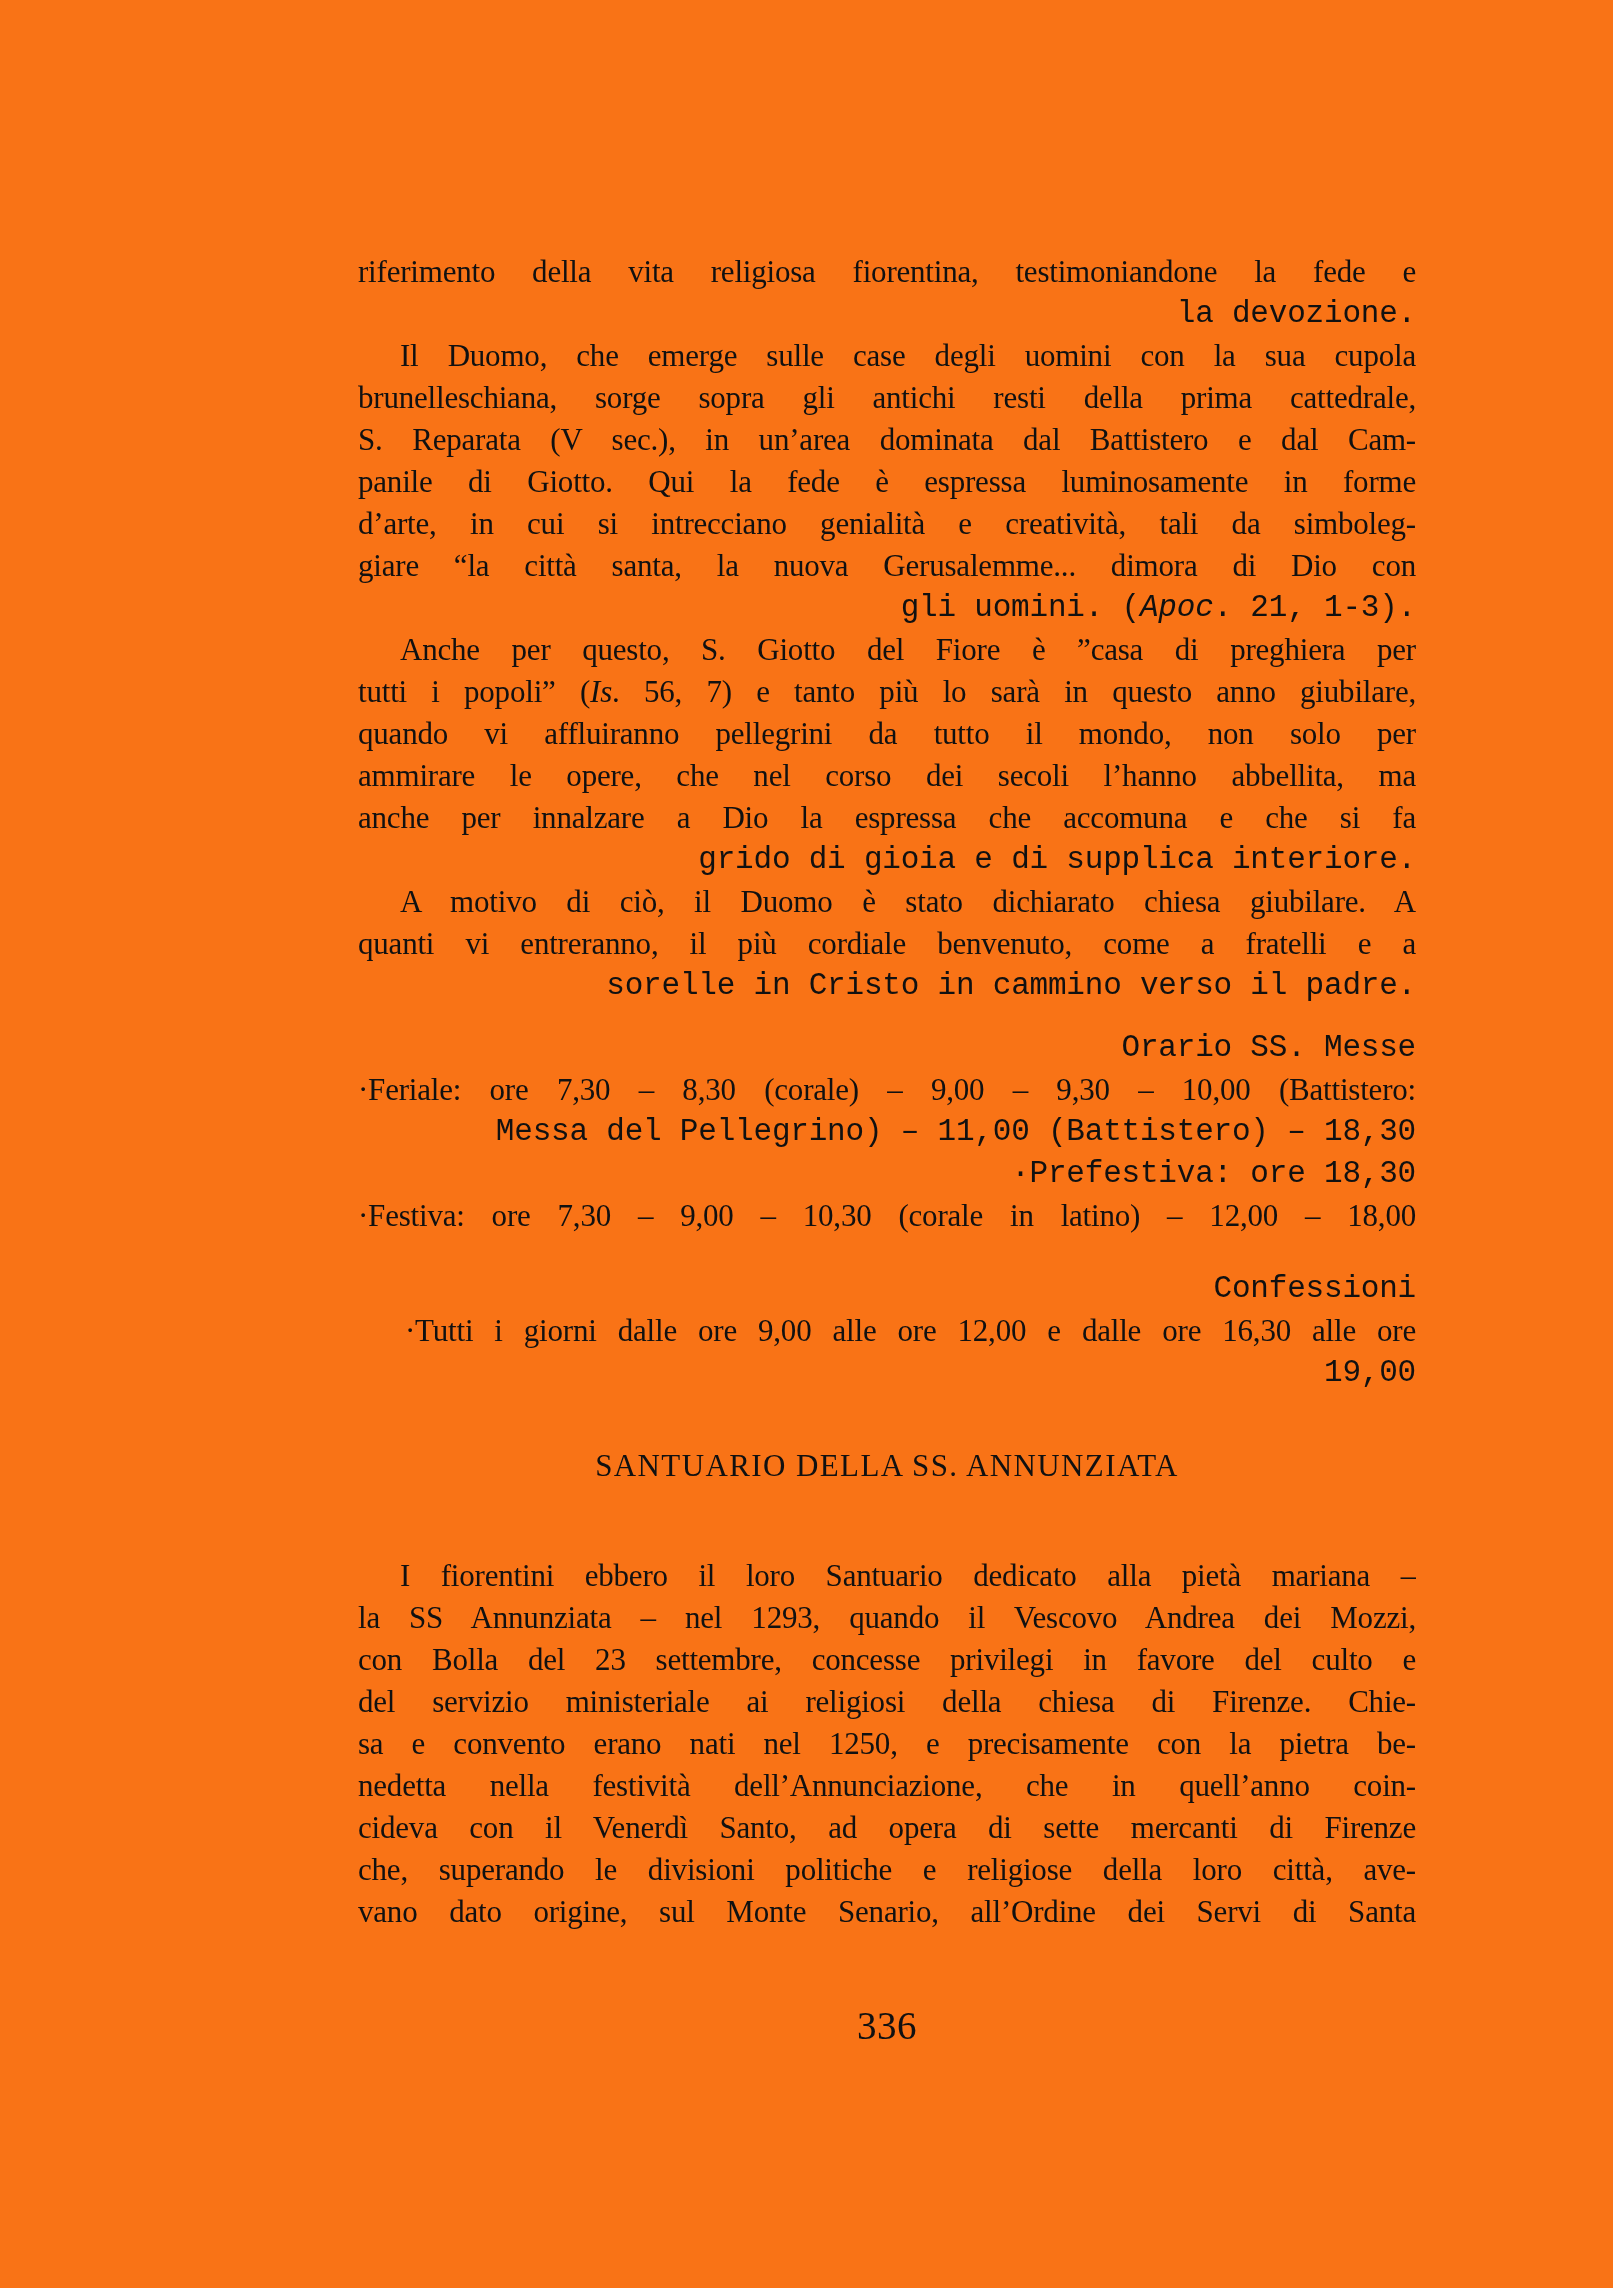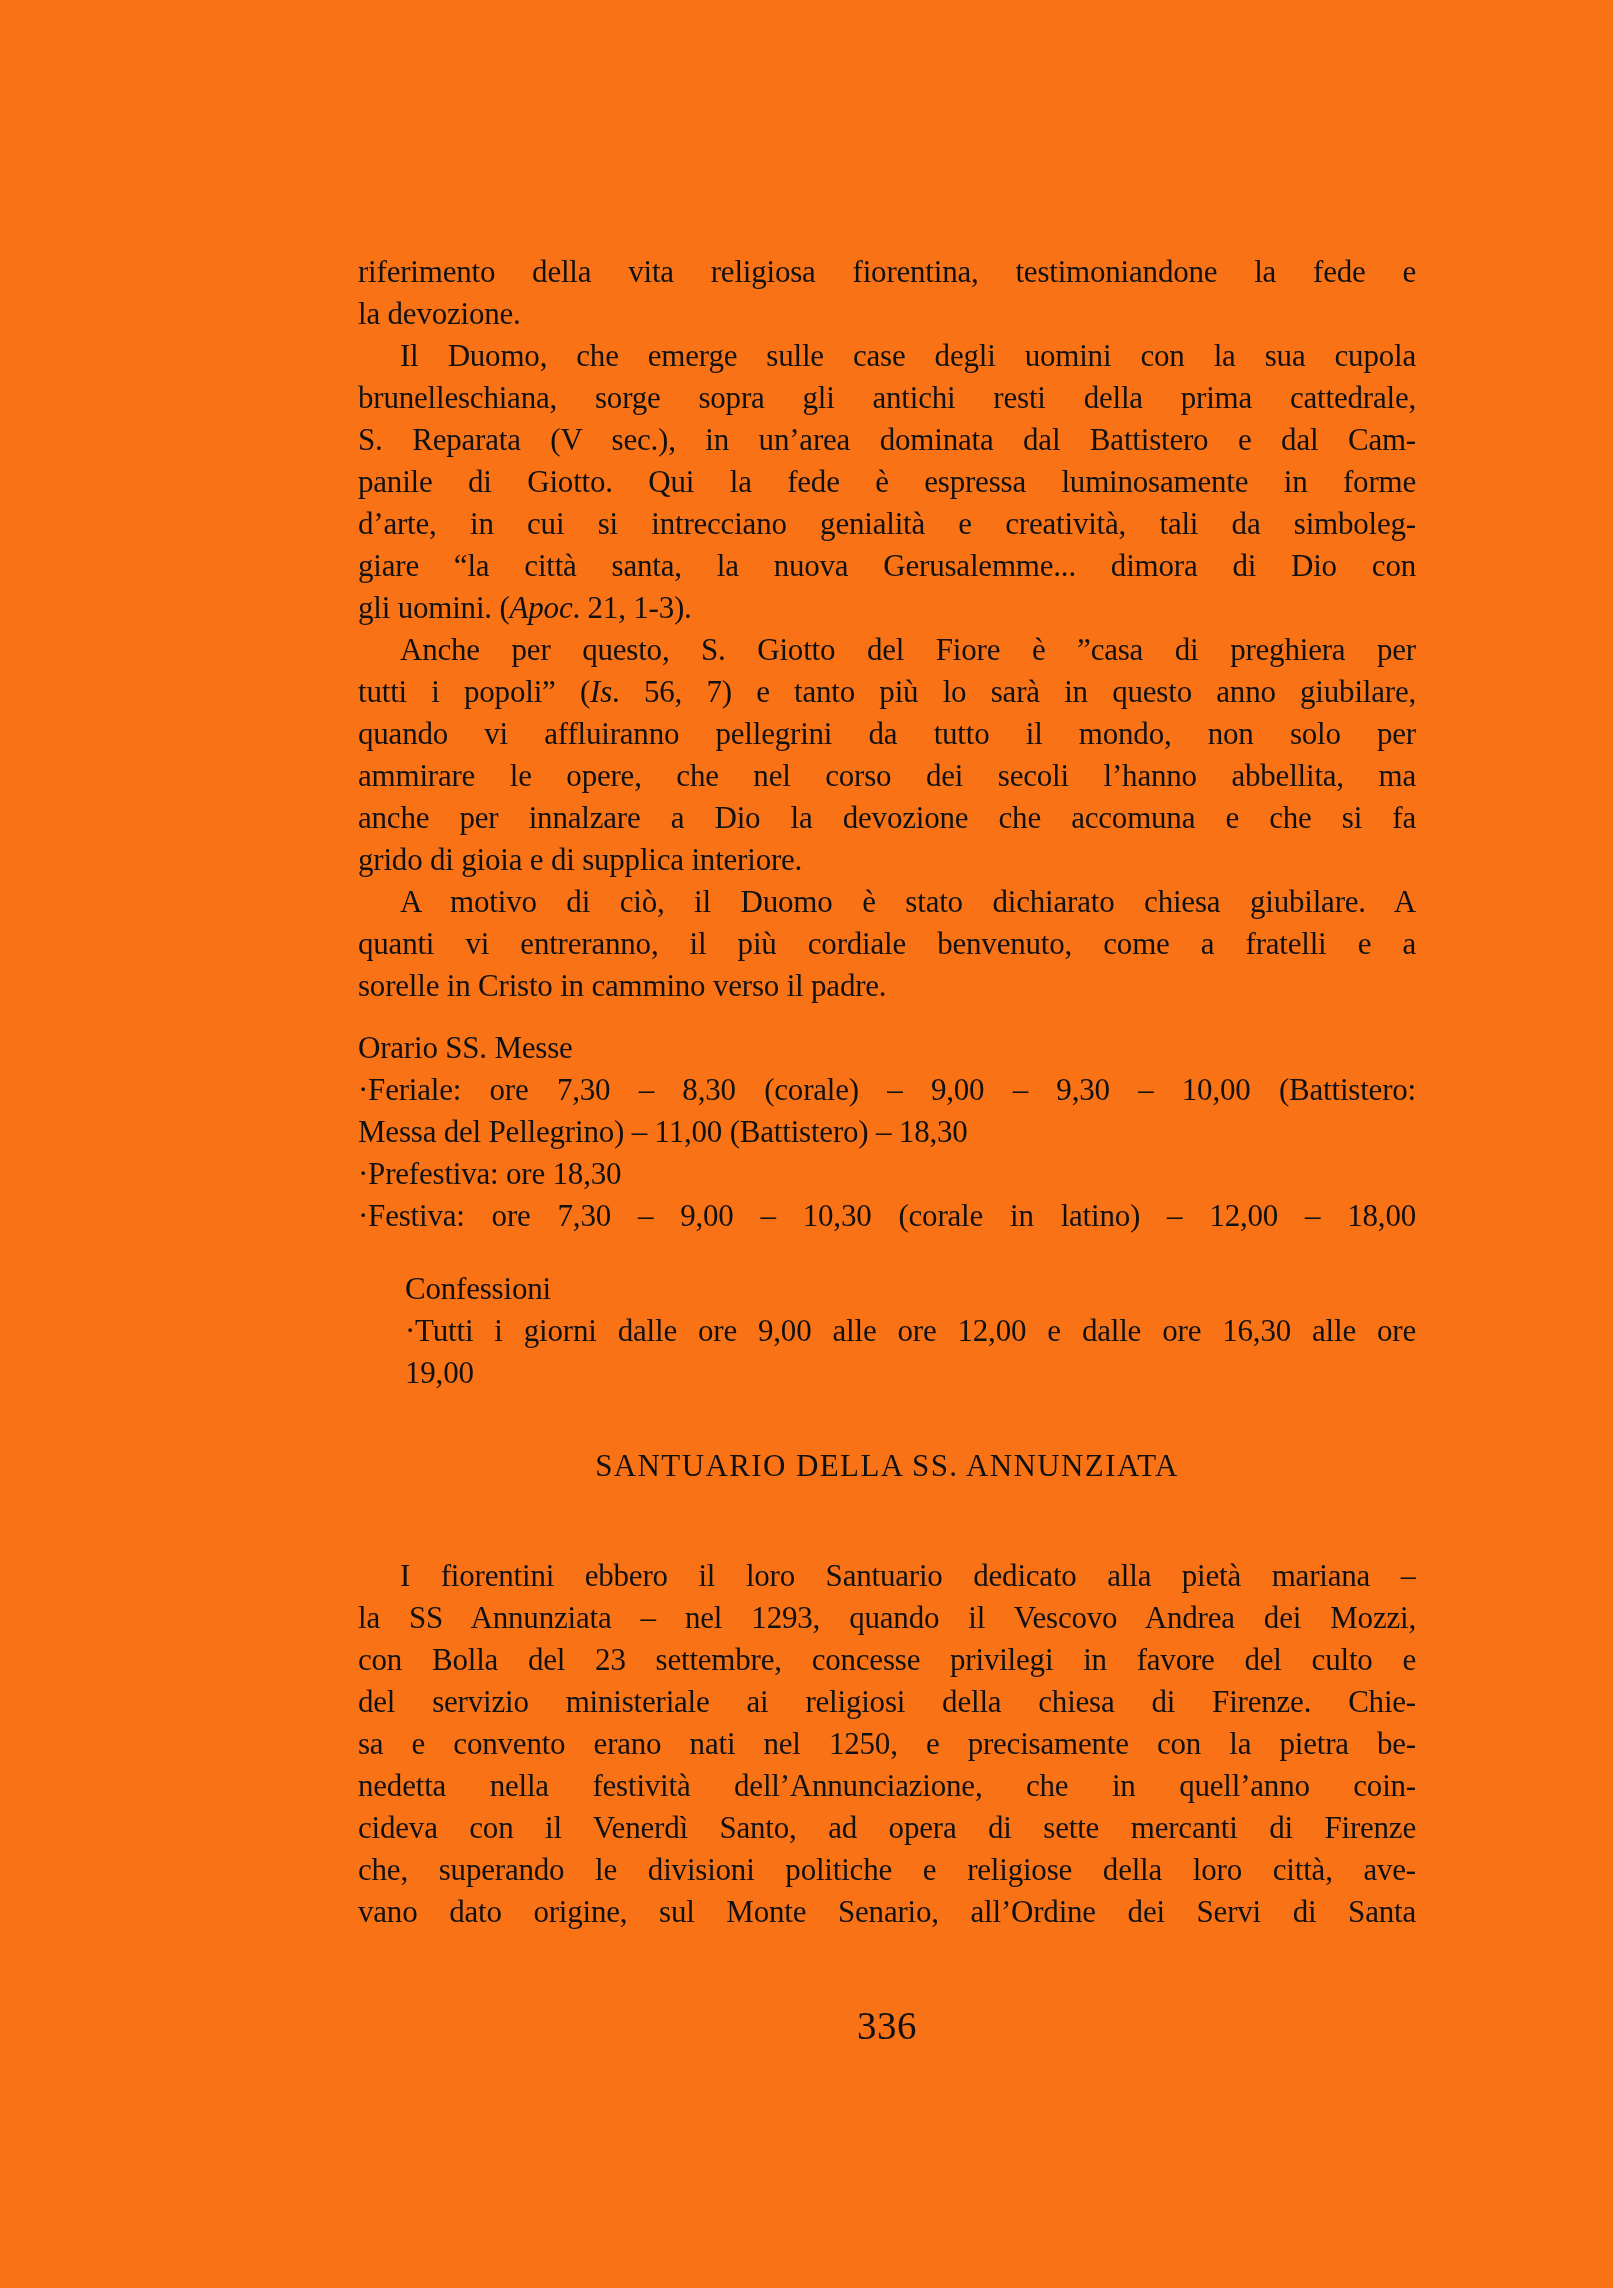--- a/index.html
+++ b/index.html
@@ -30,22 +30,23 @@
     letter-spacing: -0.2px;
   }
   .line {
     height: 42px;
     overflow: hidden;
     text-align: justify;
     text-align-last: justify;
     white-space: normal;
   }
   .line.el {             
-    text-align: left;
+    text-align: right;
     text-align-last: auto;
+    font-family: Liberation Mono, monospace;
   }
   .line.ind {            
     text-indent: 42px;
   }
   .it { font-style: italic; }
   .section-heading {
     margin-top: 51px;
     height: 42px;
     text-align: center;
     text-align-last: center;
@@ -84,21 +85,21 @@
       <div class="line">d’arte, in cui si intrecciano genialità e creatività, tali da simboleg-</div>
       <div class="line">giare “la città santa, la nuova Gerusalemme... dimora di Dio con</div>
       <div class="line el"><span>gli uomini. (</span><span class="it">Apoc</span><span>. 21, 1-3).</span></div>
     </div>
 
     <div>
       <div class="line ind">Anche per questo, S. Giotto del Fiore è ”casa di preghiera per</div>
       <div class="line"><span>tutti i popoli” (</span><span class="it">Is</span><span>. 56, 7) e tanto più lo sarà in questo anno giubilare,</span></div>
       <div class="line">quando vi affluiranno pellegrini da tutto il mondo, non solo per</div>
       <div class="line">ammirare le opere, che nel corso dei secoli l’hanno abbellita, ma</div>
-      <div class="line">anche per innalzare a Dio la devozione che accomuna e che si fa</div>
+      <div class="line">anche per innalzare a Dio la espressa che accomuna e che si fa</div>
       <div class="line el">grido di gioia e di supplica interiore.</div>
     </div>
 
     <div>
       <div class="line ind">A motivo di ciò, il Duomo è stato dichiarato chiesa giubilare. A</div>
       <div class="line">quanti vi entreranno, il più cordiale benvenuto, come a fratelli e a</div>
       <div class="line el">sorelle in Cristo in cammino verso il padre.</div>
     </div>
 
     <div id="schedule">

